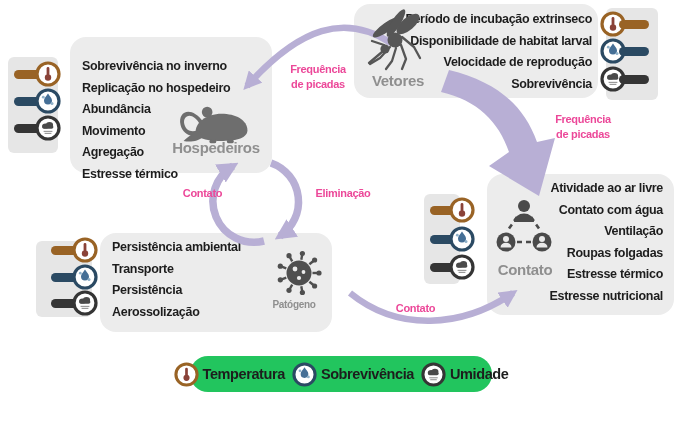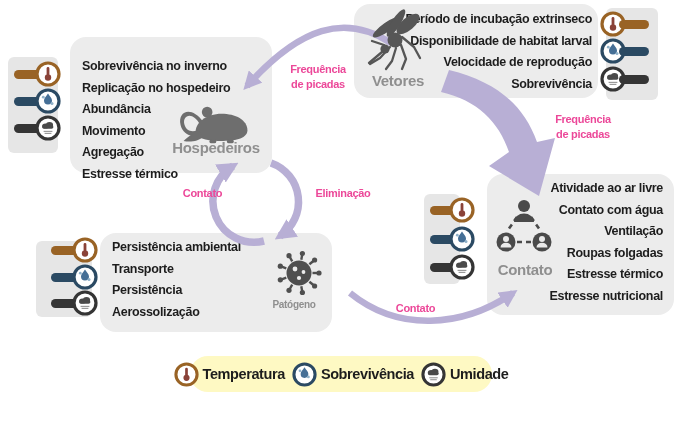--- a/index.html
+++ b/index.html
@@ -11,21 +11,21 @@
   .cbar{height:9px;border-radius:4.5px;}
   .cicon{flex:0 0 auto;}
   .list{position:absolute;z-index:2;}
   .item{font-weight:700;font-size:12.5px;color:#1d1d1d;line-height:21.5px;letter-spacing:-0.3px;white-space:nowrap;}
   .list.right .item{text-align:right;}
   .group-label{position:absolute;z-index:4;color:#8f8f8f;font-weight:700;font-size:15px;letter-spacing:-0.3px;text-align:center;white-space:nowrap;}
   .group-label.small{font-size:10px;line-height:12.5px;white-space:normal;}
   .arrow-label{position:absolute;z-index:5;font-weight:700;font-size:11px;color:#ec4899;letter-spacing:-0.3px;text-align:center;line-height:15px;white-space:nowrap;}
   #arrows{position:absolute;left:0;top:0;z-index:3;pointer-events:none;}
   .gicon{position:absolute;z-index:4;}
-  #legend{position:absolute;left:190px;top:356px;width:302px;height:36px;background:#fef9c3;border-radius:18px;
+  #legend{position:absolute;left:190px;top:356px;width:302px;height:36px;background:#22c55e;border-radius:18px;
           display:flex;align-items:center;justify-content:center;gap:7px;z-index:1;box-sizing:border-box;padding:0 8px;}
   .legend-item{display:flex;align-items:center;gap:4px;}
   .legend-item span{font-weight:700;font-size:14.5px;color:#1d1d1d;letter-spacing:-0.4px;white-space:nowrap;}
 </style>
 </head>
 <body>
 
 <div id="canvas">
 
   <div class="panel" style="left:70px;top:37px;width:202px;height:136px;"></div>

